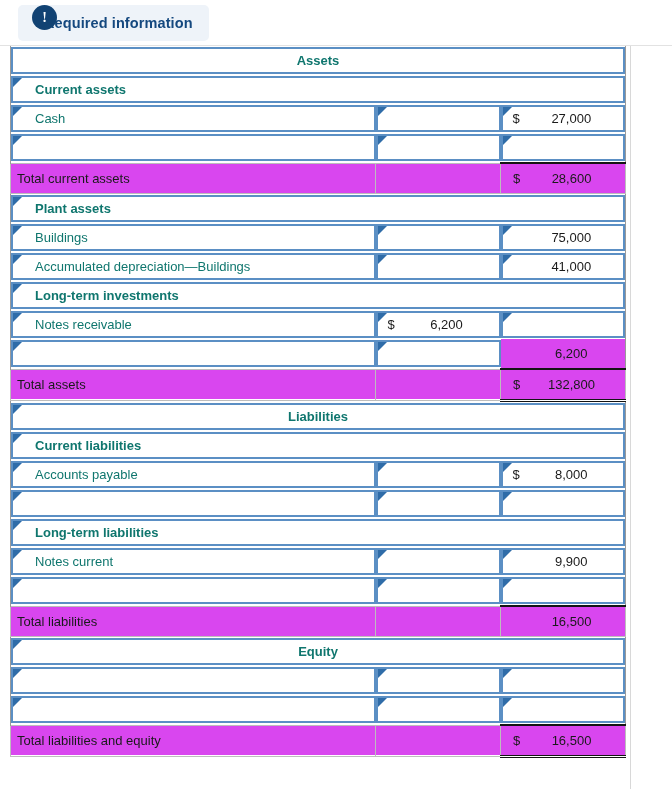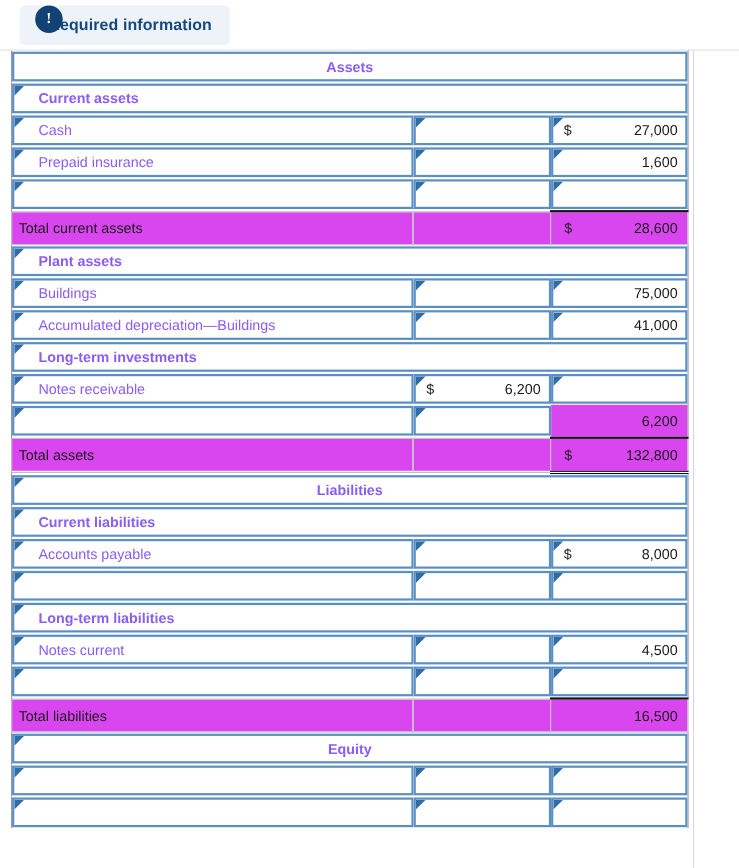--- a/index.html
+++ b/index.html
@@ -115,21 +115,21 @@
     left: 0; top: 0;
     width: 0; height: 0;
     border-top: 9px solid #2f6ca8;
     border-right: 9px solid transparent;
   }
   .cell.no-marker::before { display: none; }
 
   .cell .txt {
     padding-left: 6px;
     white-space: nowrap;
-    color: #8b5cf6;
+    color: #0f766e;
   }
   .cell .txt.indent { padding-left: 22px; }
   .cell .txt.bold   { font-weight: bold; padding-left: 22px; }
   .cell .txt.center {
     width: 100%;
     text-align: center;
     font-weight: bold;
     padding-left: 0;
   }
 
@@ -141,21 +141,21 @@
     padding: 0 7px 0 10px;
     box-sizing: border-box;
   }
   .money .sym {
     width: 14px;
     flex: 0 0 14px;
     text-align: left;
   }
   .money .val {
     flex: 1 1 auto;
-    text-align: right;
+    text-align: center;
     white-space: nowrap;
   }
 
   
   .plain {
     height: 29px;
     display: flex;
     align-items: center;
     box-sizing: border-box;
     background: #d946ef;
@@ -225,43 +225,20 @@
             <div class="money">
               <span class="sym">$</span>
               <span class="val">27,000</span>
             </div>
           </div>
         </td>
       </tr>
       <tr>
         <td class="frame-l">
           <div class="cell">
-            <span class="txt indent">Prepaid insurance</span>
-          </div>
-        </td>
-        <td>
-          <div class="cell">
-            <div class="money">
-              <span class="sym"></span>
-              <span class="val"></span>
-            </div>
-          </div>
-        </td>
-        <td class="frame-r">
-          <div class="cell">
-            <div class="money">
-              <span class="sym"></span>
-              <span class="val">1,600</span>
-            </div>
-          </div>
-        </td>
-      </tr>
-      <tr>
-        <td class="frame-l">
-          <div class="cell">
             <span class="txt indent"></span>
           </div>
         </td>
         <td>
           <div class="cell">
             <div class="money">
               <span class="sym"></span>
               <span class="val"></span>
             </div>
           </div>
@@ -505,21 +482,21 @@
             <div class="money">
               <span class="sym"></span>
               <span class="val"></span>
             </div>
           </div>
         </td>
         <td class="frame-r">
           <div class="cell">
             <div class="money">
               <span class="sym"></span>
-              <span class="val">4,500</span>
+              <span class="val">9,900</span>
             </div>
           </div>
         </td>
       </tr>
       <tr>
         <td class="frame-l">
           <div class="cell">
             <span class="txt indent"></span>
           </div>
         </td>
@@ -605,18 +582,41 @@
               <span class="sym"></span>
               <span class="val"></span>
             </div>
           </div>
         </td>
         <td class="frame-r">
           <div class="cell">
             <div class="money">
               <span class="sym"></span>
               <span class="val"></span>
+            </div>
+          </div>
+        </td>
+      </tr>
+      <tr>
+        <td class="gridcell">
+          <div class="plain">
+            <span class="txt">Total liabilities and equity</span>
+          </div>
+        </td>
+        <td class="gridcell">
+          <div class="plain">
+            <div class="money">
+              <span class="sym"></span>
+              <span class="val"></span>
+            </div>
+          </div>
+        </td>
+        <td class="gridcell topbot">
+          <div class="plain">
+            <div class="money">
+              <span class="sym">$</span>
+              <span class="val">16,500</span>
             </div>
           </div>
         </td>
       </tr>
     </tbody>
 </table>
 
 </body></html>

